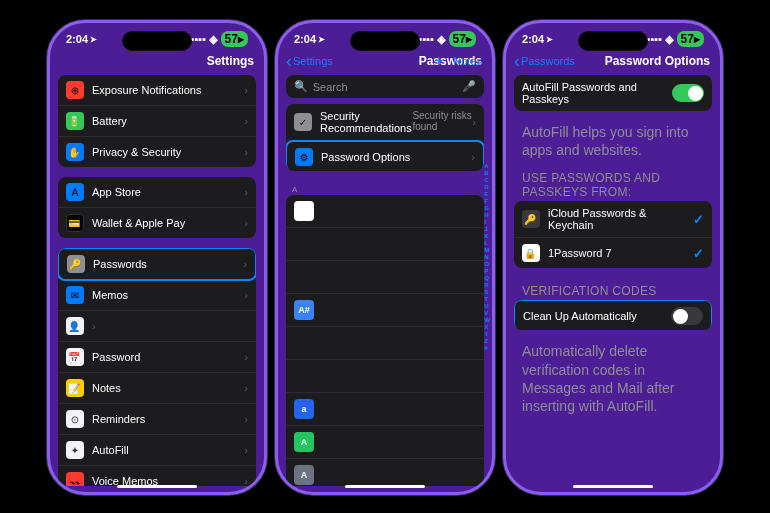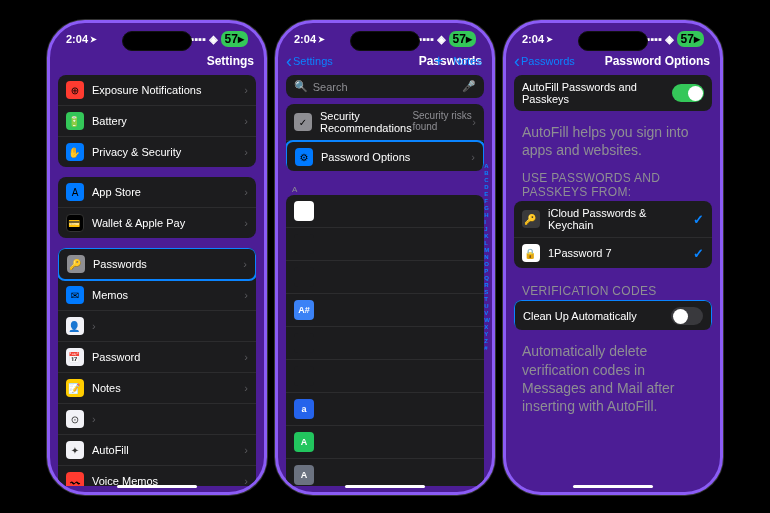--- a/index.html
+++ b/index.html
@@ -119,20 +119,21 @@
           <span class="row-label">Password</span>
           <span class="chev">›</span>
         </div>
         <div class="row">
           <div class="row-icon ic-yellow">📝</div>
           <span class="row-label">Notes</span>
           <span class="chev">›</span>
         </div>
         <div class="row">
           <div class="row-icon ic-white">⊙</div>
+          <span class="row-label">Reminders</span>
           <span class="chev">›</span>
         </div>
         <div class="row">
           <div class="row-icon ic-white">✦</div>
           <span class="row-label">AutoFill</span>
           <span class="chev">›</span>
         </div>
         <div class="row">
           <div class="row-icon ic-red">〰</div>
           <span class="row-label">Voice Memos</span>

